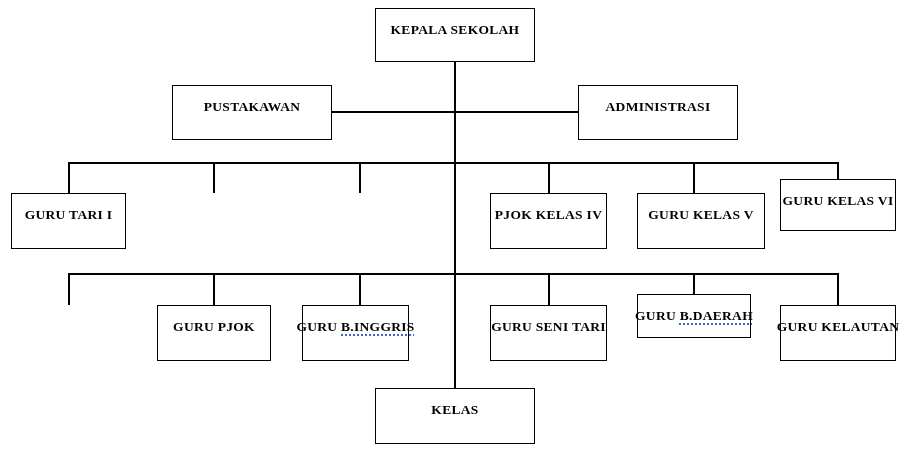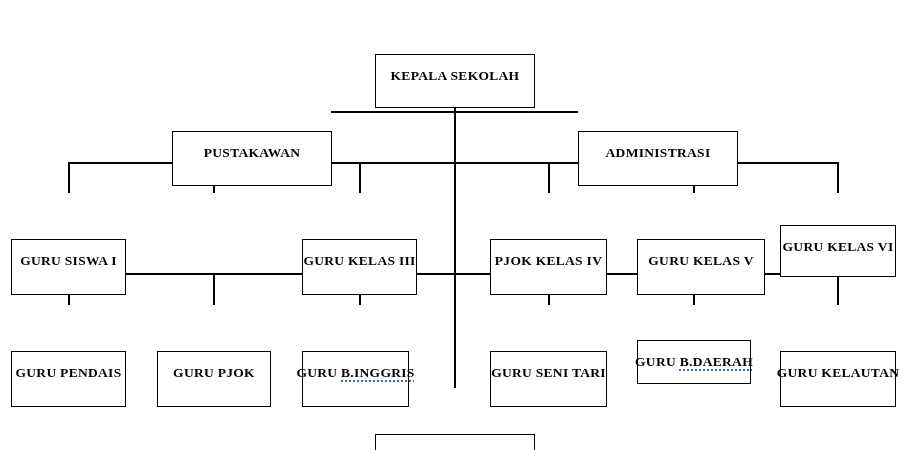--- a/index.html
+++ b/index.html
@@ -20,21 +20,20 @@
   .node{
     position:absolute;
     box-sizing:border-box;
     border:1.6px solid var(--line);
     background:var(--bg);
     display:flex;
     justify-content:center;
     align-items:flex-start;
     padding-top:13px;
     text-align:center;
-    margin-top:46px;
   }
   .lbl{
     font-weight:bold;
     font-size:13.5px;
     letter-spacing:0.3px;
     color:var(--text);
     white-space:nowrap;
     line-height:16px;
   }
   .hline{position:absolute;height:1.6px;background:var(--line);}
@@ -76,38 +75,32 @@
   </div>
 
   <div class="node" style="left:172px;top:85px;width:160px;height:55px">
     <span class="lbl">PUSTAKAWAN</span>
   </div>
   <div class="node" style="left:578px;top:85px;width:160px;height:55px">
     <span class="lbl">ADMINISTRASI</span>
   </div>
 
   <div class="node" style="left:11px;top:193px;width:115px;height:56px">
-    <span class="lbl">GURU SISWA I</span>
-  </div>
-  <div class="node" style="left:302px;top:193px;width:115px;height:56px">
-    <span class="lbl">GURU KELAS III</span>
+    <span class="lbl">GURU TARI I</span>
   </div>
   <div class="node" style="left:490px;top:193px;width:117px;height:56px">
     <span class="lbl">PJOK KELAS IV</span>
   </div>
   <div class="node" style="left:637px;top:193px;width:128px;height:56px">
     <span class="lbl">GURU KELAS V</span>
   </div>
   <div class="node" style="left:780px;top:179px;width:116px;height:52px">
     <span class="lbl">GURU KELAS VI</span>
   </div>
 
-  <div class="node" style="left:11px;top:305px;width:115px;height:56px">
-    <span class="lbl">GURU PENDAIS</span>
-  </div>
   <div class="node" style="left:157px;top:305px;width:114px;height:56px">
     <span class="lbl">GURU PJOK</span>
   </div>
   <div class="node" style="left:302px;top:305px;width:107px;height:56px">
     <span class="lbl"><span>GURU </span><span class="misspell">B.INGGRIS</span></span>
   </div>
   <div class="node" style="left:490px;top:305px;width:117px;height:56px">
     <span class="lbl">GURU SENI TARI</span>
   </div>
   <div class="node" style="left:637px;top:294px;width:114px;height:44px">

